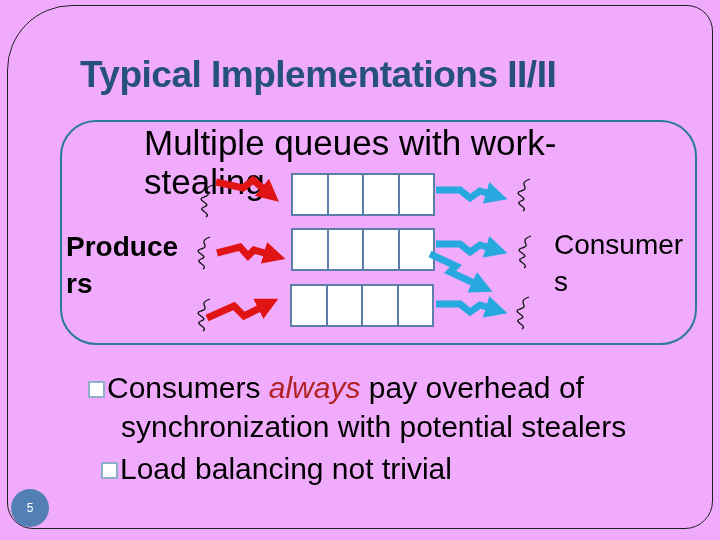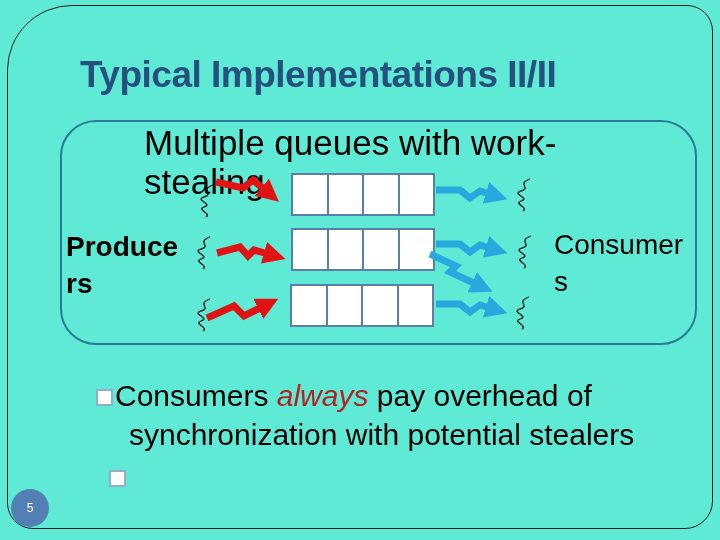--- a/index.html
+++ b/index.html
@@ -1,17 +1,17 @@
 <!DOCTYPE html>
 <html><head>
 <meta charset="utf-8">
 <style>
   html,body{margin:0;padding:0;background:#ffffff;}
   .slide{
-    position:relative;width:720px;height:540px;background:#5eead4;overflow:hidden;
+    position:relative;width:720px;height:540px;background:#f0abfc;overflow:hidden;
     font-family:"Liberation Sans",sans-serif;color:#000;
   }
   
   .frame{
     position:absolute;left:7px;top:5px;width:704px;height:522px;
     border:1.5px solid #1f1f1f;border-radius:65px 26px 28px 26px;
     pointer-events:none;
   }
   .title{
     position:absolute;left:80px;top:54px;margin:0;
@@ -43,21 +43,21 @@
   .queue .cell:first-child{border-left:none;}
   .q1{left:229px;top:51px;} .q2{left:229px;top:106px;} .q3{left:228px;top:162px;}
   .icon{position:absolute;}
   .sq1{left:133px;top:61px;} .sq2{left:130px;top:113px;} .sq3{left:130px;top:175px;}
   .sq4{left:450px;top:55px;} .sq5{left:451px;top:112px;} .sq6{left:449px;top:173px;}
   .ra1{left:151px;top:50px;} .ra2{left:152px;top:118px;} .ra3{left:142px;top:174px;}
   .ba1{left:372px;top:60px;} .ba2{left:372px;top:114px;} .ba3{left:372px;top:174px;}
   .bas{left:364px;top:128px;}
   
   .bullets{
-    position:absolute;left:84px;top:364px;width:600px;margin:12px;padding:0;list-style:none;
+    position:absolute;left:84px;top:364px;width:600px;margin:4px;padding:0;list-style:none;
   }
   .bullets li{
     font-size:30px;line-height:39px;color:#000;
     padding-left:33px;text-indent:-33px;
   }
   .bullets li.b2{margin-left:13px;margin-top:3px;}
   .bsq{
     display:inline-block;width:13px;height:13px;
     border:2.5px solid #8FAECB;background:#fff;margin-right:2px;
   }
@@ -154,20 +154,20 @@
     <svg class="icon bas" width="80" height="52" viewBox="0 0 80 52">
       <path d="M4,4 L30,16 L24,22 L50,34" fill="none" stroke="#27A8DF" stroke-width="7" marker-end="url(#mb)"></path>
     </svg>
     <svg class="icon ba3" width="78" height="26" viewBox="0 0 78 26">
       <path d="M2,8 L26,8 L36,16 L46,9 L56,12" fill="none" stroke="#27A8DF" stroke-width="7" marker-end="url(#mb)"></path>
     </svg>
   </div>
 
   <ul class="bullets">
     <li><span class="bsq"></span><span>Consumers </span><span class="emph">always</span><span> pay overhead of synchronization with potential stealers</span></li>
-    <li class="b2"><span class="bsq"></span></li>
+    <li class="b2"><span class="bsq"></span><span>Load balancing not trivial</span></li>
   </ul>
 
   <div class="pagenum">
     <span>5</span>
   </div>
 
 </div>
 
 </body></html>

